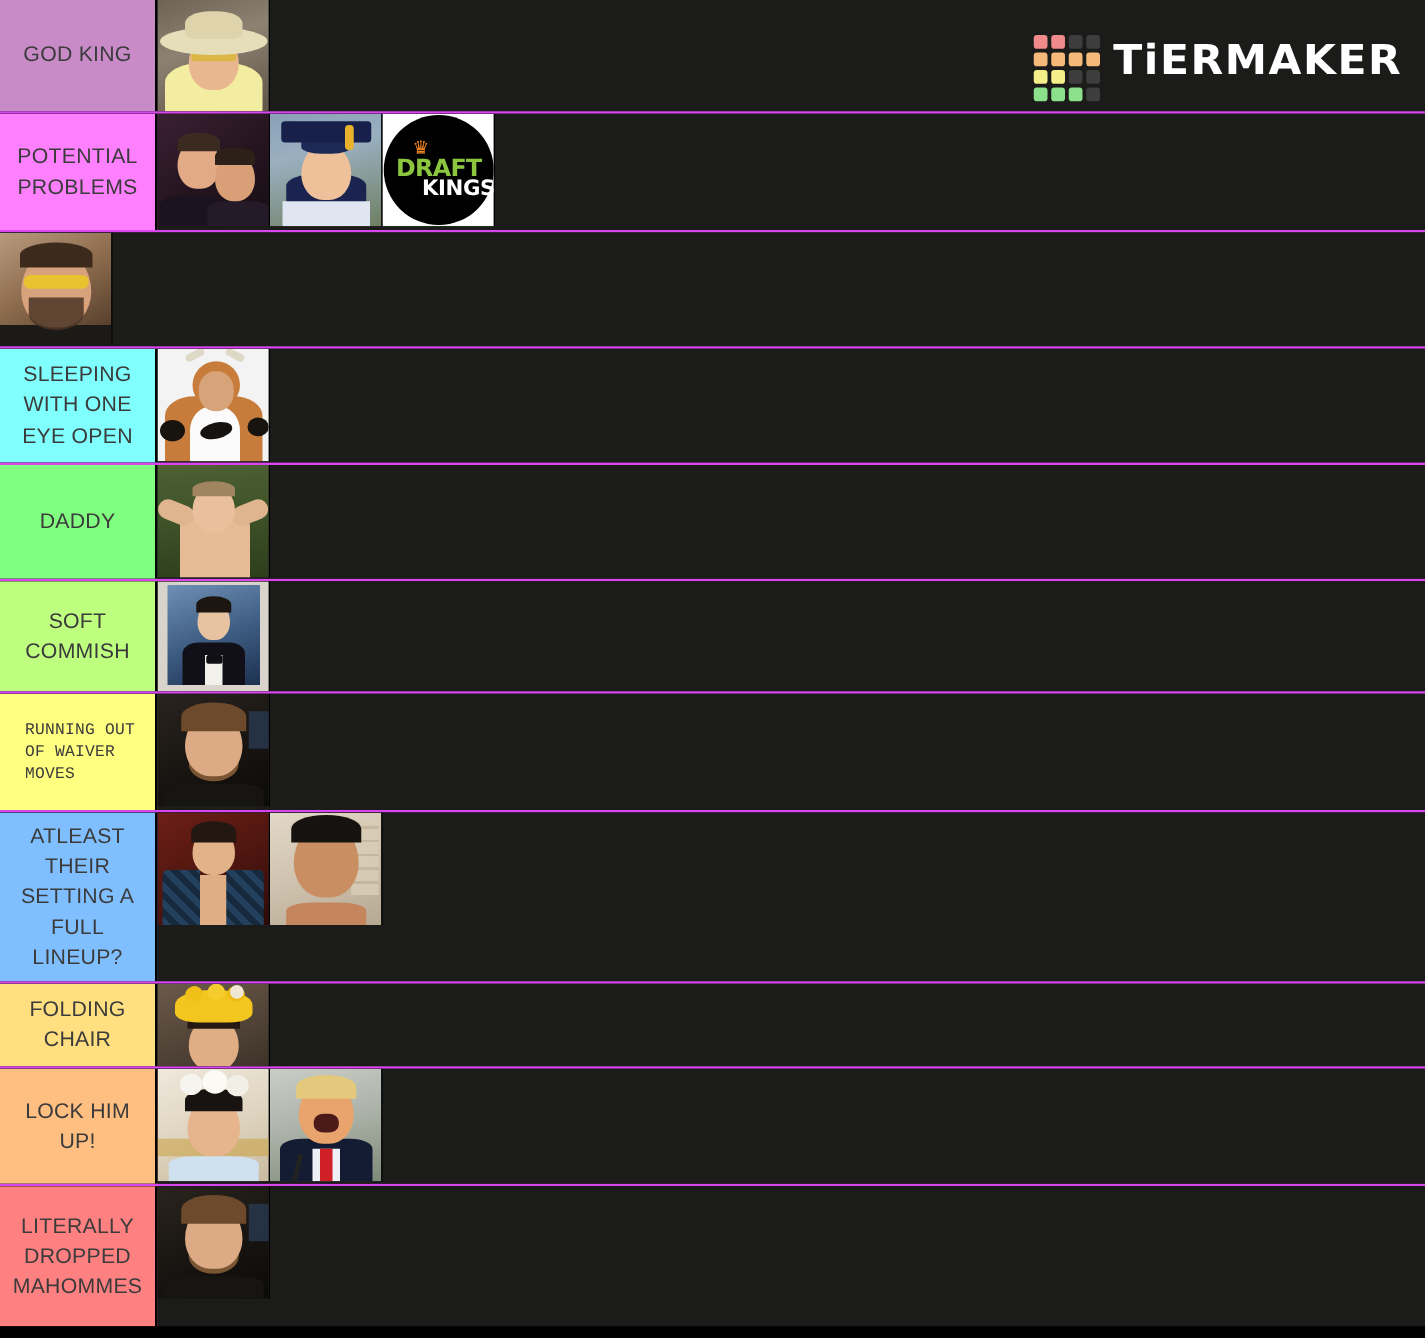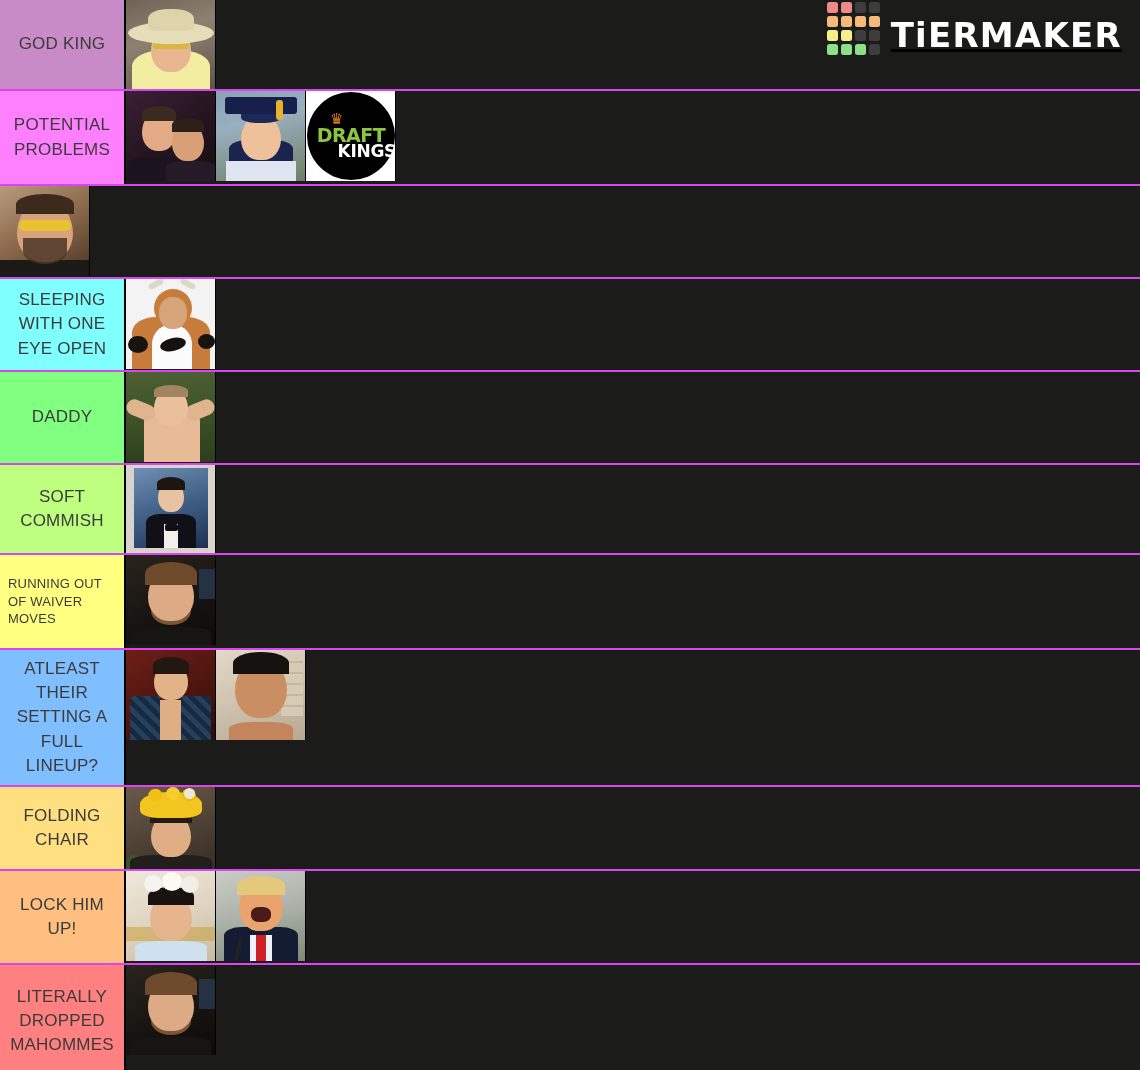--- a/index.html
+++ b/index.html
@@ -49,21 +49,22 @@
     padding: 3px 5px;
     border-right: 2px solid #000000;
     word-break: break-word;
     overflow: hidden;
   }
   .tier-label.small {
     font-size: 13px;
     line-height: 1.35;
     text-align: left;
     justify-content: flex-start;
-    padding-left: 8px;
+    padding-left: 20px;
+    font-family: Liberation Mono, monospace;
   }
 
   
   .tier-items {
     flex: 1 1 auto;
     display: flex;
     align-items: flex-start;
     background: #1b1b19;
     overflow: hidden;
   }
@@ -75,28 +76,27 @@
     flex: 0 0 90px;
     position: relative;
     overflow: hidden;
     border-right: 1px solid #000;
     background: #222;
   }
 
   
   .watermark {
     position: absolute;
-    top: 2px;
+    top: 28px;
     right: 22px;
     display: flex;
-    align-items: flex-end;
+    align-items: flex-start;
     gap: 14px;
     z-index: 30;
     pointer-events: none;
-    text-decoration: underline;
   }
   .wm-grid {
     display: grid;
     grid-template-columns: repeat(4, 11px);
     grid-template-rows: repeat(4, 11px);
     gap: 3px;
   }
   .wm-cell { width: 11px; height: 11px; border-radius: 2.5px; }
   .wm-text {
     color: #ffffff;
@@ -437,21 +437,21 @@
             <div class="ph a-bath">
               <div class="bg"></div>
               <div class="tile"></div>
               <div class="body"></div>
               <div class="head"></div>
               <div class="hair"></div>
             </div>
           </div>
         </div>
       </div>
-      <div class="tier-row" style="height: 84px;">
+      <div class="tier-row" style="height: 68px;">
         <div class="tier-label" style="background: rgb(255, 223, 128); color: rgb(59, 59, 59);">FOLDING CHAIR</div>
         <div class="tier-items">
           <div class="tier-item">
             <div class="ph a-turkey">
               <div class="bg"></div>
               <div class="plant"></div>
               <div class="body"></div>
               <div class="head"></div>
               <div class="hair"></div>
               <div class="hat"></div>

